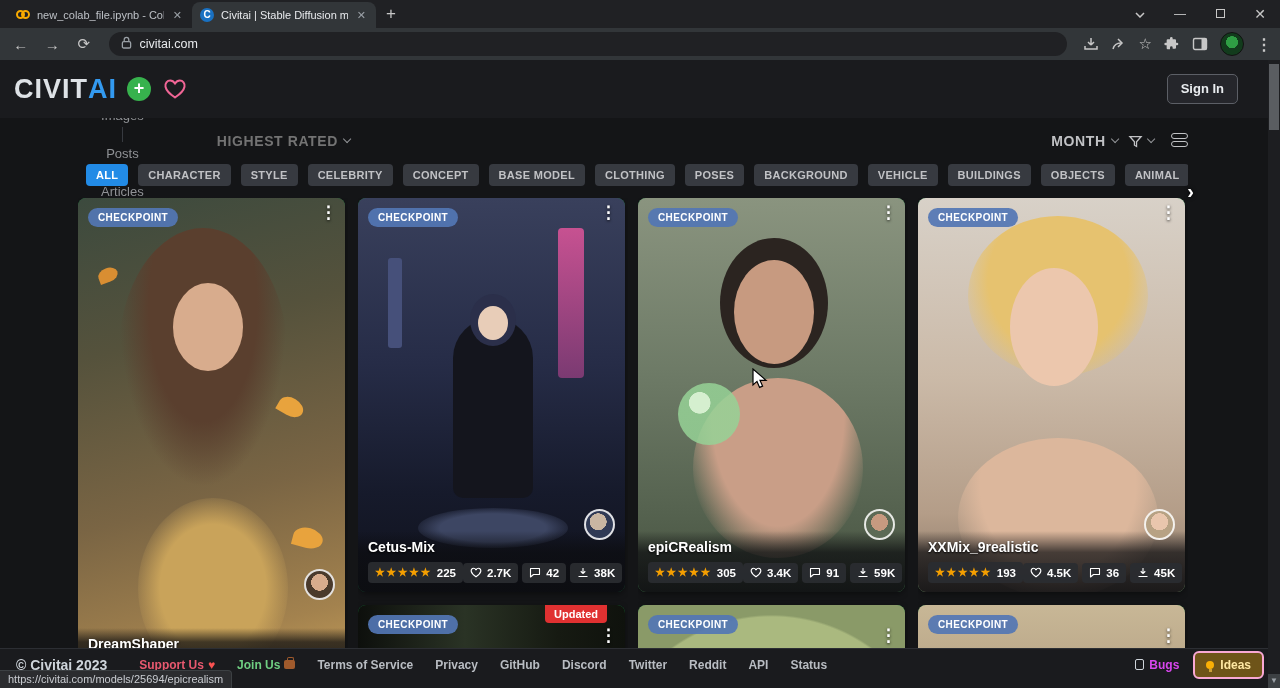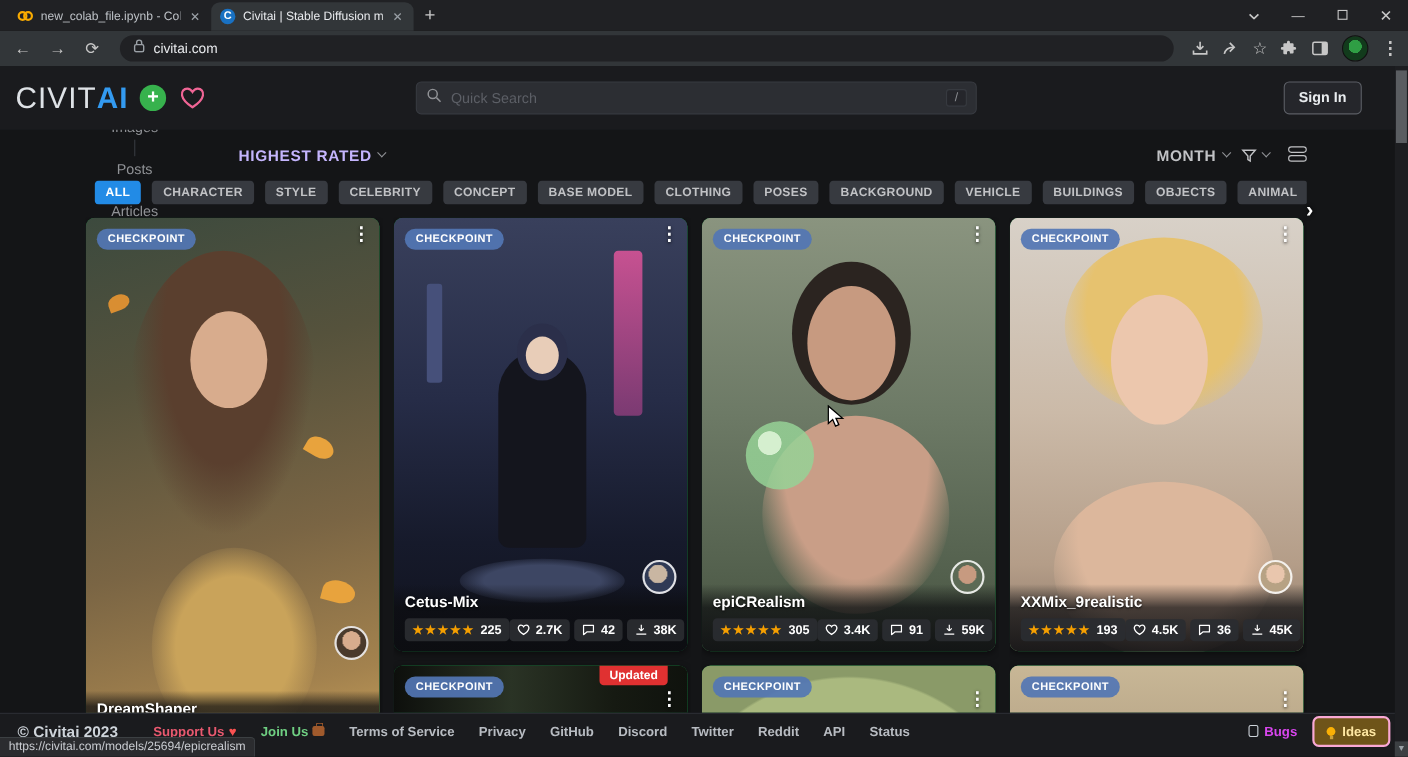--- a/index.html
+++ b/index.html
@@ -27,38 +27,38 @@
   .navbtn { width:26px; text-align:center; color:#c7c7c7; font-size:15px; }
   .addressbar { width:976px; height:24px; background:#202124; border-radius:12px; display:flex; align-items:center; padding:0 12px; gap:8px; margin-left:6px; }
   .url { color:#e8eaed; font-size:12.5px; }
   .tb-right { display:flex; align-items:center; gap:12px; margin-left:10px; }
   .tb-icon { color:#c7c7c7; }
   .tb-icon svg { display:block; }
   .avatar-chrome { width:24px; height:24px; border-radius:50%; background:radial-gradient(circle at 50% 42%, #2f9e44 0 35%, #123b1c 36% 100%); border:1px solid #111; }
 
   
   .siteheader { height:58px; background:#1a1b1e; display:flex; align-items:center; padding:0 14px; position:relative; }
-  .logo { font-size:27px; font-weight:400; letter-spacing:1px; color:#dee2e6;text-align:center; }
+  .logo { font-size:27px; font-weight:700; letter-spacing:1px; color:#dee2e6;text-align:center; }
   .logo b { color:#339af0; }
   .plusbtn { width:24px; height:24px; border-radius:50%; background:#37b24d; color:#fff; font-size:18px; font-weight:bold; text-align:center; line-height:22px; margin-left:10px; }
   .heartbtn { margin-left:12px; display:flex; }
   .search { position:absolute; left:378px; top:14px; width:510px; height:30px; background:#2c2e33; border:1px solid #373a40; border-radius:5px; display:flex; align-items:center; padding:0 8px; gap:8px; }
   .search input { flex:1; background:transparent; border:none; outline:none; color:#909296; font-size:13px; font-family:"Liberation Sans",sans-serif; }
   .search input::placeholder { color:#5c5f66; }
   .kbd { background:#25262b; border:1px solid #373a40; border-radius:3px; color:#909296; font-size:11px; padding:1px 7px; }
   .signin { position:absolute; right:42px; top:14px; height:30px; padding:0 13px; background:#25262b; border:1px solid #5c5f66; border-radius:5px; color:#e9ecef; font-size:13px; font-weight:bold; line-height:28px; }
 
   
   .main { height:530px; overflow:hidden; padding:10px 92px 0 78px; position:relative; }
   .navrow { display:flex; align-items:center; height:26px; margin-left:10px; }
   .tabgroup { display:flex; align-items:center;flex-direction:column; }
   .navtab { color:#909296; font-size:13px; padding:4px 11px; }
   .navtab.active { background:#25262b; border:1px solid #373a40; border-radius:4px; color:#fff; font-weight:bold; }
   .sep { width:1px; height:15px; background:#373a40; }
-  .sortlabel { margin-left:20px; color:#c4b5fd; font-size:14px; font-weight:bold; letter-spacing:0.6px; display:flex; align-items:center; gap:6px;padding-left:40px; }
+  .sortlabel { margin-left:20px; color:#737373; font-size:14px; font-weight:bold; letter-spacing:0.6px; display:flex; align-items:center; gap:6px;padding-left:40px; }
   .chev { border:solid #909296; border-width:0 1.6px 1.6px 0; display:inline-block; padding:2.6px; transform:rotate(45deg); margin-top:-3px; }
   .rightcluster { margin-left:auto; display:flex; gap:9px; color:#c1c2c5; }
   .periodlabel { font-size:14px; font-weight:bold; letter-spacing:0.6px; display:flex; align-items:center; gap:6px; }
   .iconbtn { display:flex; align-items:center; gap:4px; color:#c1c2c5; }
   .stackicon { display:flex; flex-direction:column; gap:2px; margin-left:8px; }
   .stackicon i { width:17px; height:6px; border:1.6px solid #c1c2c5; border-radius:3px; }
 
   .chips { display:flex; gap:10px; margin-top:10px; margin-left:8px; height:22px; overflow:hidden; position:relative; padding-right:20px; }
   .chip { background:#373a40; color:#c1c2c5; font-size:11px; font-weight:bold; letter-spacing:0.3px; border-radius:4px; padding:5px 10px; white-space:nowrap; line-height:12px; }
   .chip.active { background:#228be6; color:#fff; }
@@ -193,28 +193,20 @@
 </div>
 
 <div class="siteheader">
   <span class="logo"><span>CIVIT</span><b>AI</b></span>
   <span class="plusbtn">+</span>
   <span class="heartbtn">
     <svg width="24" height="22" viewBox="0 0 24 22">
         <path d="M12 19.5S3.5 14 2.5 8.8C1.8 5.2 4.2 2.5 7.2 2.5c2 0 3.6 1.1 4.8 3 1.2-1.9 2.8-3 4.8-3 3 0 5.4 2.7 4.7 6.3C20.5 14 12 19.5 12 19.5z" fill="none" stroke="#f06595" stroke-width="2"></path>
       </svg>
   </span>
-  <div class="search">
-    <span><svg width="15" height="15" viewBox="0 0 20 20">
-          <circle cx="8.5" cy="8.5" r="5.5" fill="none" stroke="#909296" stroke-width="1.8"></circle>
-          <line x1="13" y1="13" x2="18" y2="18" stroke="#909296" stroke-width="1.8"></line>
-        </svg></span>
-    <input type="text" placeholder="Quick Search" style="">
-    <span class="kbd">/</span>
-  </div>
   <span class="signin">Sign In</span>
 </div>
 
 <div class="main">
 
   <div class="navrow">
     <div class="tabgroup">
       <span class="navtab active">Models</span>
       <span class="navtab">Images</span>
       <span class="sep"></span>

